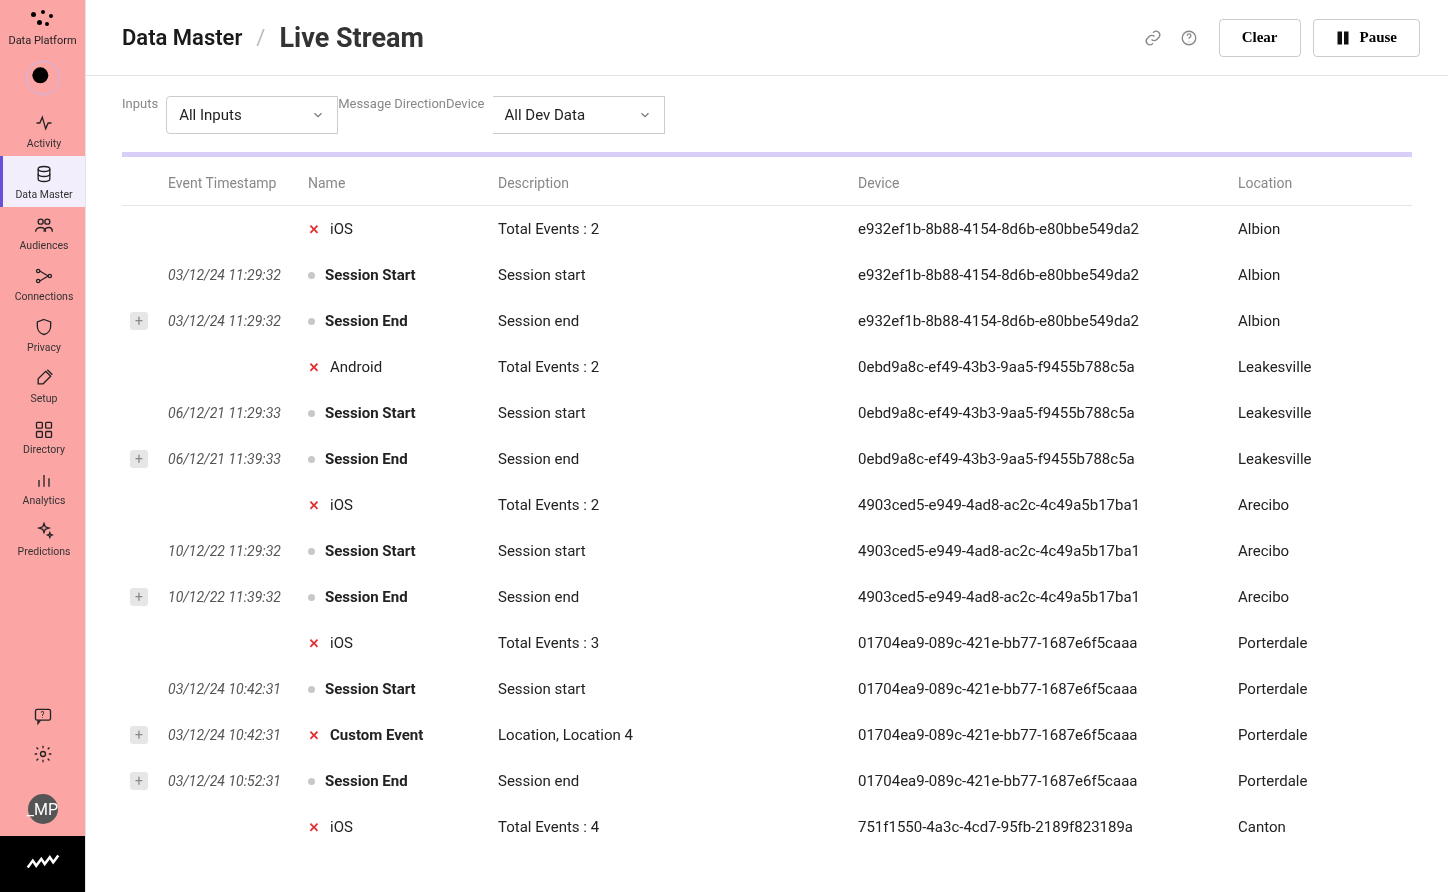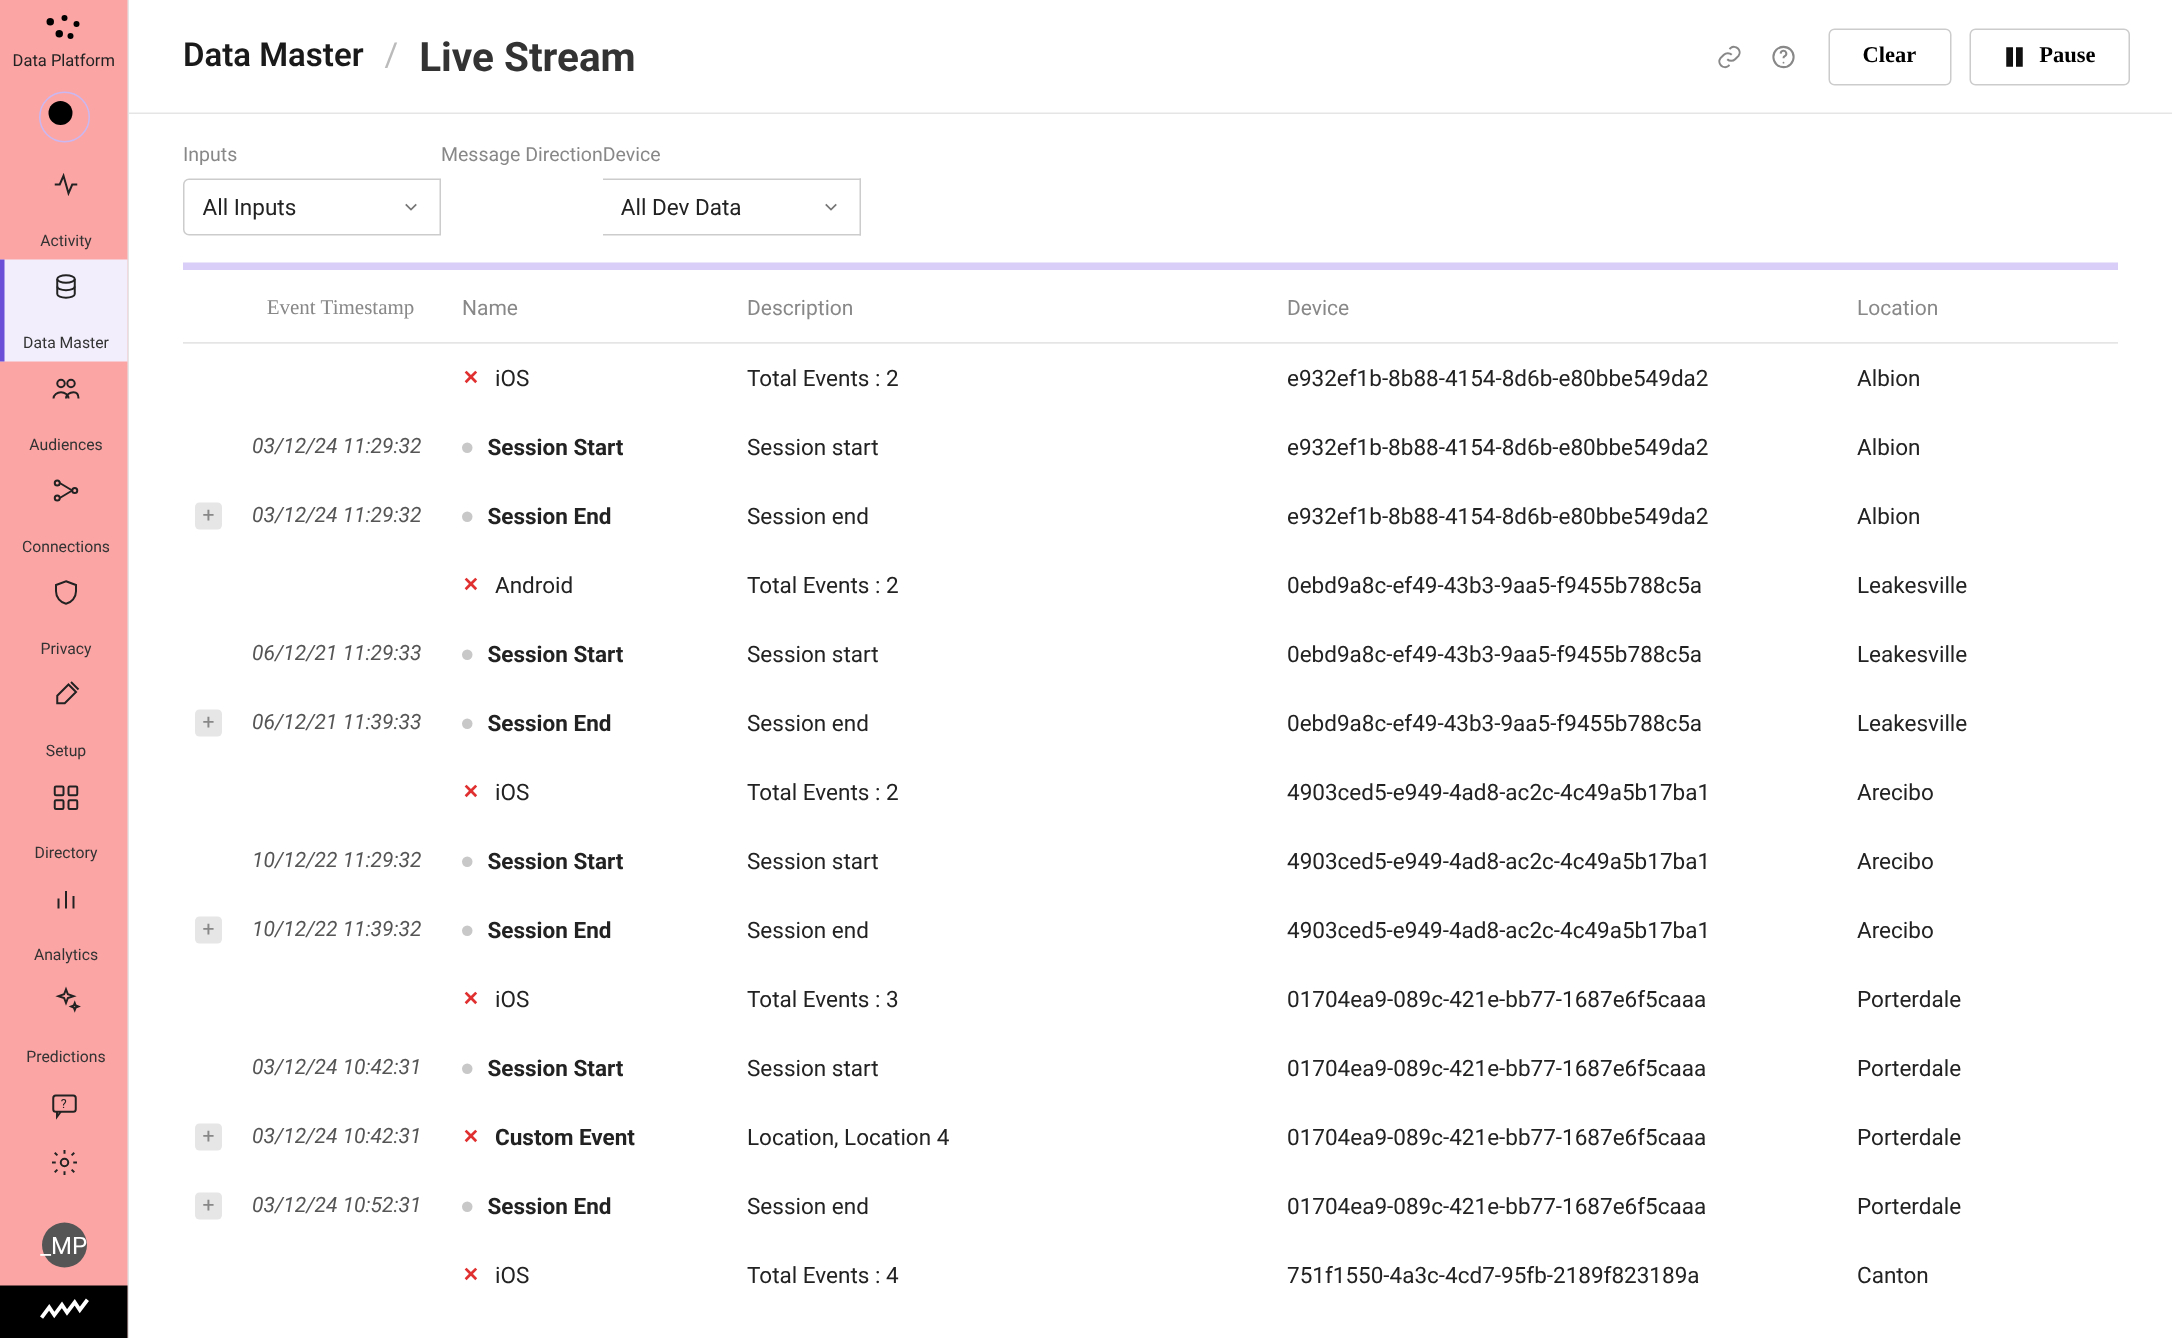--- a/index.html
+++ b/index.html
@@ -12,21 +12,21 @@
   .logo-dots { width: 28px; height: 20px; position: relative; margin-bottom: 4px; }
   .logo-dots span { position: absolute; background: #000; border-radius: 50%; }
   .logo-dots .d1 { width:5px; height:5px; left:2px; top:2px; }
   .logo-dots .d2 { width:4px; height:4px; left:12px; top:0px; }
   .logo-dots .d3 { width:4px; height:4px; left:20px; top:4px; }
   .logo-dots .d4 { width:5px; height:5px; left:8px; top:10px; }
   .logo-dots .d5 { width:4px; height:4px; left:16px; top:12px; }
   .logo-label { font-size: 11px; color: #222; }
   .search-circle { width: 34px; height: 34px; border: 1px solid #c9b8f2; border-radius: 50%; display:flex; align-items:center; justify-content:center; margin-bottom: 10px; cursor:pointer; }
   .side-items { width:100%; display:flex; flex-direction:column; }
-  .side-item { width:100%; display:flex; flex-direction:column; align-items:center; padding: 8px 0 6px; cursor:pointer; font-size: 10.5px; color:#333; gap:21px; border-left:3px solid transparent; }
+  .side-item { width:100%; display:flex; flex-direction:column; align-items:center; padding: 8px 0 6px; cursor:pointer; font-size: 10.5px; color:#333; gap:4px; border-left:3px solid transparent; }
   .side-item.active { background:#f2eefc; border-left-color:#6b4fd6; }
   .side-item svg { width:20px; height:20px; stroke:#222; fill:none; stroke-width:1.6; }
   .sidebar-spacer { flex:1; }
   .side-util { width:100%; display:flex; flex-direction:column; align-items:center; gap:18px; padding:10px 0 0; }
   .side-util svg { width:20px; height:20px; stroke:#222; fill:none; stroke-width:1.6; cursor:pointer; }
   .avatar { width:30px; height:30px; border-radius:50%; background:#555; color:#fff; font-size:16px; display:flex; align-items:center; justify-content:center; margin-top:12px; letter-spacing:0; }
   .brand-bar { width:100%; height:56px; background:#000; display:flex; align-items:center; justify-content:center; margin-top:12px; }
   .brand-bar svg { width:34px; height:20px; }
 
   
@@ -36,21 +36,21 @@
   .crumb-sep { font-size:22px; color:#bbb; margin:0 14px; }
   .crumb-leaf { font-size:27px; color:#333;font-weight:bold; }
   .topbar-spacer { flex:1; }
   .icon-btn { width:36px; height:36px; display:flex; align-items:center; justify-content:center; cursor:pointer; color:#888; }
   .icon-btn svg { width:18px; height:18px; stroke:currentColor; fill:none; stroke-width:1.8; }
   .btn { height:38px; padding:0 22px; border:1px solid #ccc; border-radius:4px; background:#fff; font-size:15px; font-weight:600; cursor:pointer; display:flex; align-items:center; gap:10px; margin-left:12px;font-family:Liberation Serif, serif; }
   .btn svg { width:14px; height:14px; stroke:#111; fill:#111; }
 
   
   .filters { display:flex; gap:0; padding:20px 0 18px 36px; }
-  .filter { display:flex; flex-direction:column; gap:8px; margin-right:0; }
+  .filter { display:flex; flex-direction:row; gap:8px; margin-right:0; }
   .filter-label { font-size:13px; color:#888; }
   .select { height:38px; min-width:172px; border:1px solid #ccc; border-radius:4px; background:#fff; display:flex; align-items:center; justify-content:space-between; padding:0 12px; cursor:pointer; font-size:15px; color:#222; }
   .filters .filter + .filter { margin-left:0; }
   .select svg { width:14px; height:14px; stroke:#777; fill:none; stroke-width:2; }
   .filter:nth-child(1) .select{ border-radius:4px 0 0 4px; }
   .filter:nth-child(2) .select{ border-radius:0; border-left:none; }
   .filter:nth-child(3) .select{ border-radius:0; border-left:none; }
   .filter:nth-child(4) .select{ border-radius:0 4px 4px 0; border-left:none; }
 
   
@@ -252,21 +252,21 @@
           <col class="col-exp">
             <col class="col-ts">
             <col class="col-name">
             <col class="col-desc">
             <col class="col-dev">
             <col class="col-loc">
         </colgroup>
         <thead>
           <tr>
             <th></th>
-            <th style="text-align:center; padding-right:14px;font-family:Liberation Serif, serif;">Event Timestamp</th>
+            <th style="text-align:left; padding-right:14px;">Event Timestamp</th>
             <th>Name</th>
             <th>Description</th>
             <th>Device</th>
             <th>Location</th>
           </tr>
         </thead>
         <tbody id="tbody">
             <tr>
               <td></td>
               <td class="ts"></td>

